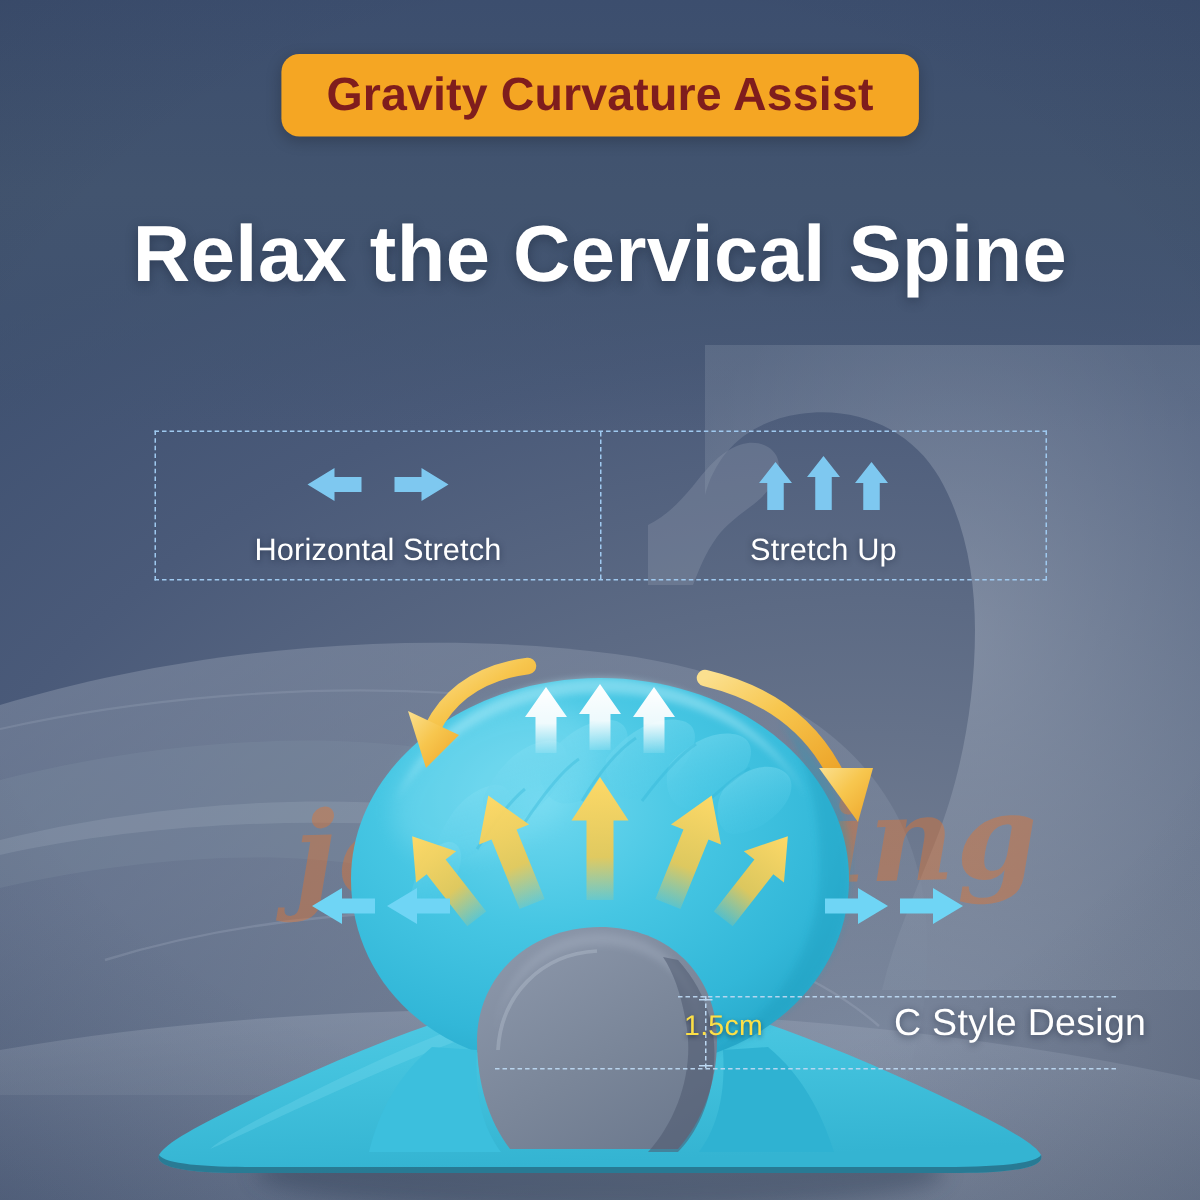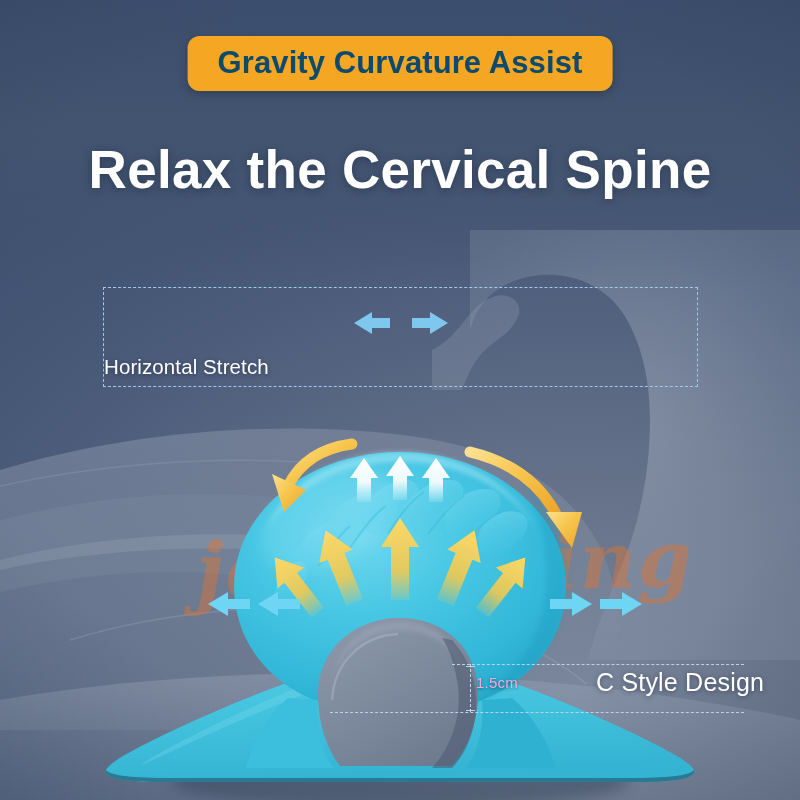--- a/index.html
+++ b/index.html
@@ -31,41 +31,41 @@
 
   
   .badge{
     position:absolute;left:50%;top:36px;transform:translateX(-50%);
     background:#f5a623;border-radius:12px;
     padding:11px 30px 13px;
     box-shadow:0 3px 10px rgba(0,0,0,.22);
     white-space:nowrap;
   }
   .badge-text{
-    font-size:31px;font-weight:bold;color:#0c4a6e;letter-spacing:.1px;line-height:1;
+    font-size:31px;font-weight:bold;color:#7f1d1d;letter-spacing:.1px;line-height:1;
   }
 
   
   .headline{
     position:absolute;left:0;right:0;top:142px;text-align:center;
     font-size:53px;font-weight:bold;color:#ffffff;letter-spacing:.3px;
     text-shadow:0 2px 8px rgba(25,35,55,.45);
     line-height:1.05;
   }
 
   
   .features{
     position:absolute;left:103px;top:287px;width:595px;height:100px;
     border:1px dashed #9fc9ef;
     display:flex;
     box-sizing:border-box;
   }
   .fcell{
     flex:1;position:relative;box-sizing:border-box;
-    display:flex;flex-direction:column;align-items:flex-start;justify-content:flex-end;
+    display:flex;flex-direction:column;align-items:center;justify-content:flex-end;
     padding-bottom:9px;
   }
   .fcell + .fcell{border-left:1px dashed #9fc9ef;}
   .ficon{
     position:absolute;top:14px;left:0;right:0;height:42px;
     display:flex;align-items:center;justify-content:center;
   }
   .flabel{
     font-size:20.5px;color:#ffffff;letter-spacing:.1px;
     text-shadow:0 1px 4px rgba(20,30,50,.5);
@@ -91,22 +91,22 @@
   .measure-line{
     position:absolute;height:0;border-top:1px dashed #bcd8f2;opacity:.95;
   }
   .m-top{left:452px;top:664px;width:292px;}
   .m-bot{left:330px;top:712px;width:414px;}
   .m-vert{
     position:absolute;left:470px;top:664px;width:0;height:48px;
     border-left:1px dashed #bcd8f2;
   }
   .m-label{
-    position:absolute;left:476px;top:674px;
-    font-size:15px;color:#f9a8d4;letter-spacing:.2px;
+    position:absolute;left:456px;top:674px;
+    font-size:19px;color:#fde047;letter-spacing:.2px;
     text-shadow:0 1px 3px rgba(20,30,50,.55);
   }
   .c-style{
     position:absolute;left:556px;top:670px;
     font-size:25px;color:#ffffff;letter-spacing:.2px;
     text-shadow:0 1px 5px rgba(20,30,50,.5);
     line-height:1;
     margin-left:40px;
   }
   .tick{position:absolute;width:9px;height:0;border-top:1px solid #bcd8f2;}
@@ -183,20 +183,32 @@
           <g fill="#7ec8f0">
             <path d="M8,17 L26,6 L26,12 L44,12 L44,22 L26,22 L26,28 Z"></path>
             <path d="M102,17 L84,6 L84,12 L66,12 L66,22 L84,22 L84,28 Z"></path>
           </g>
         </svg>
       </div>
       <div class="flabel">Horizontal Stretch</div>
     </div>
 
 
+    <div class="fcell">
+      <div class="ficon">
+        <svg width="92" height="42" viewBox="0 0 92 42">
+          <g fill="#7ec8f0">
+            <path d="M14,6 L25,20 L19.5,20 L19.5,38 L8.5,38 L8.5,20 L3,20 Z"></path>
+            <path d="M46,2 L57,16 L51.5,16 L51.5,38 L40.5,38 L40.5,16 L35,16 Z"></path>
+            <path d="M78,6 L89,20 L83.5,20 L83.5,38 L72.5,38 L72.5,20 L67,20 Z"></path>
+          </g>
+        </svg>
+      </div>
+      <div class="flabel">Stretch Up</div>
+    </div>
   </div>
 
   <div class="watermark">joma living</div>
 
   <div class="product">
     <svg viewBox="0 0 800 800">
       <defs>
         <radialGradient id="pillowG" cx="38%" cy="32%" r="78%">
           <stop offset="0%" stop-color="#6fd8ef"></stop>
           <stop offset="42%" stop-color="#46c6e3"></stop>

